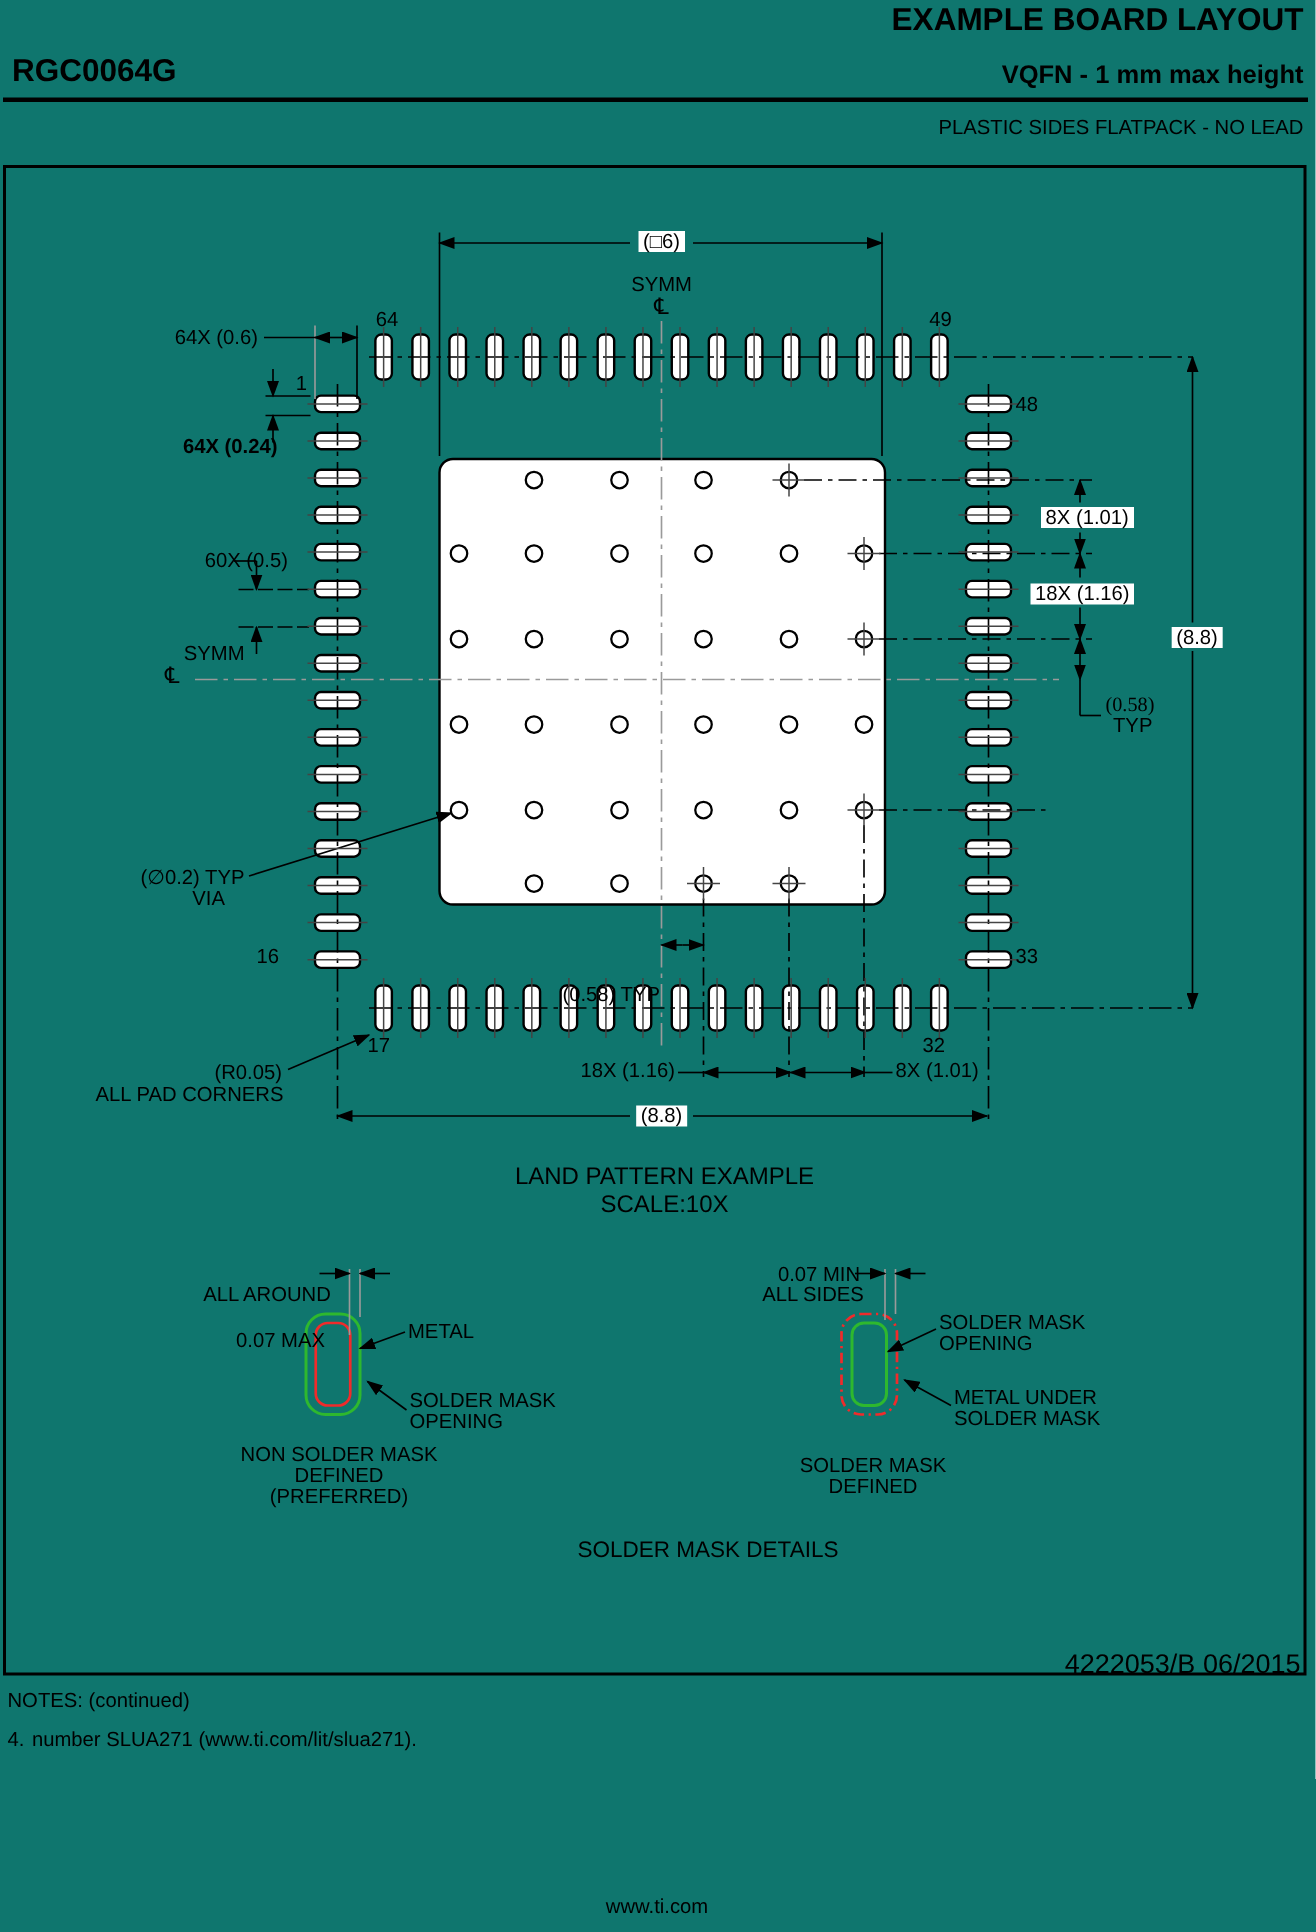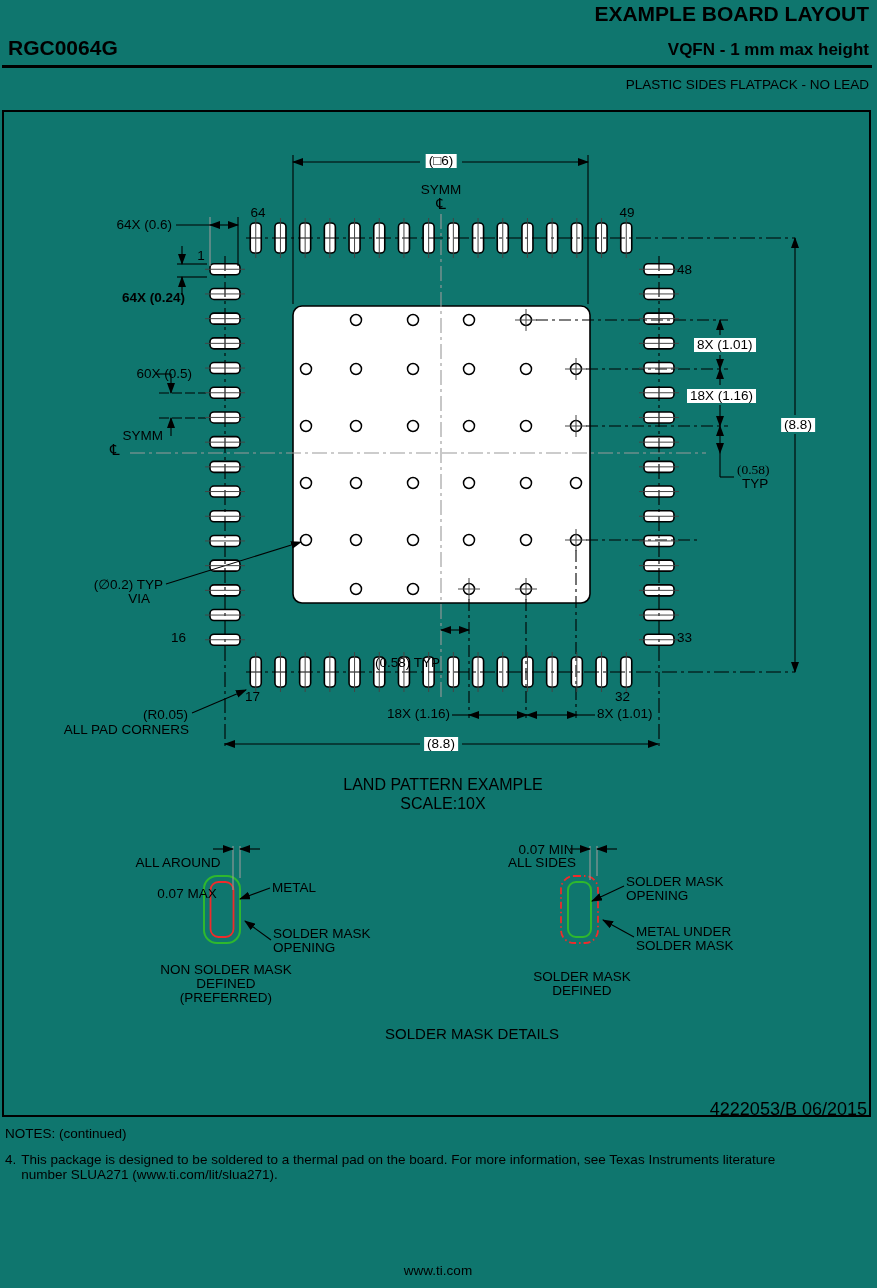--- a/index.html
+++ b/index.html
@@ -407,19 +407,18 @@
 
   <div class="abs docnum" style="right:10px;top:1099px;">
     <span>4222053/B</span>
     <span>06/2015</span>
   </div>
 
   <div class="abs note" style="left:5px;top:1126px;">NOTES: (continued)</div>
   <div class="abs note notebody" style="left:5px;top:1152px;">
     <span>4.</span>
     <span>
-      <div>This package is designed to be soldered to a thermal pad on the board. For more information, see Texas Instruments literature</div>
       <div>number SLUA271 (www.ti.com/lit/slua271).</div>
     </span>
   </div>
 
   <div class="abs footer ctr" style="left:438px;top:1263px;">www.ti.com</div>
 </div>
 
 </body></html>

